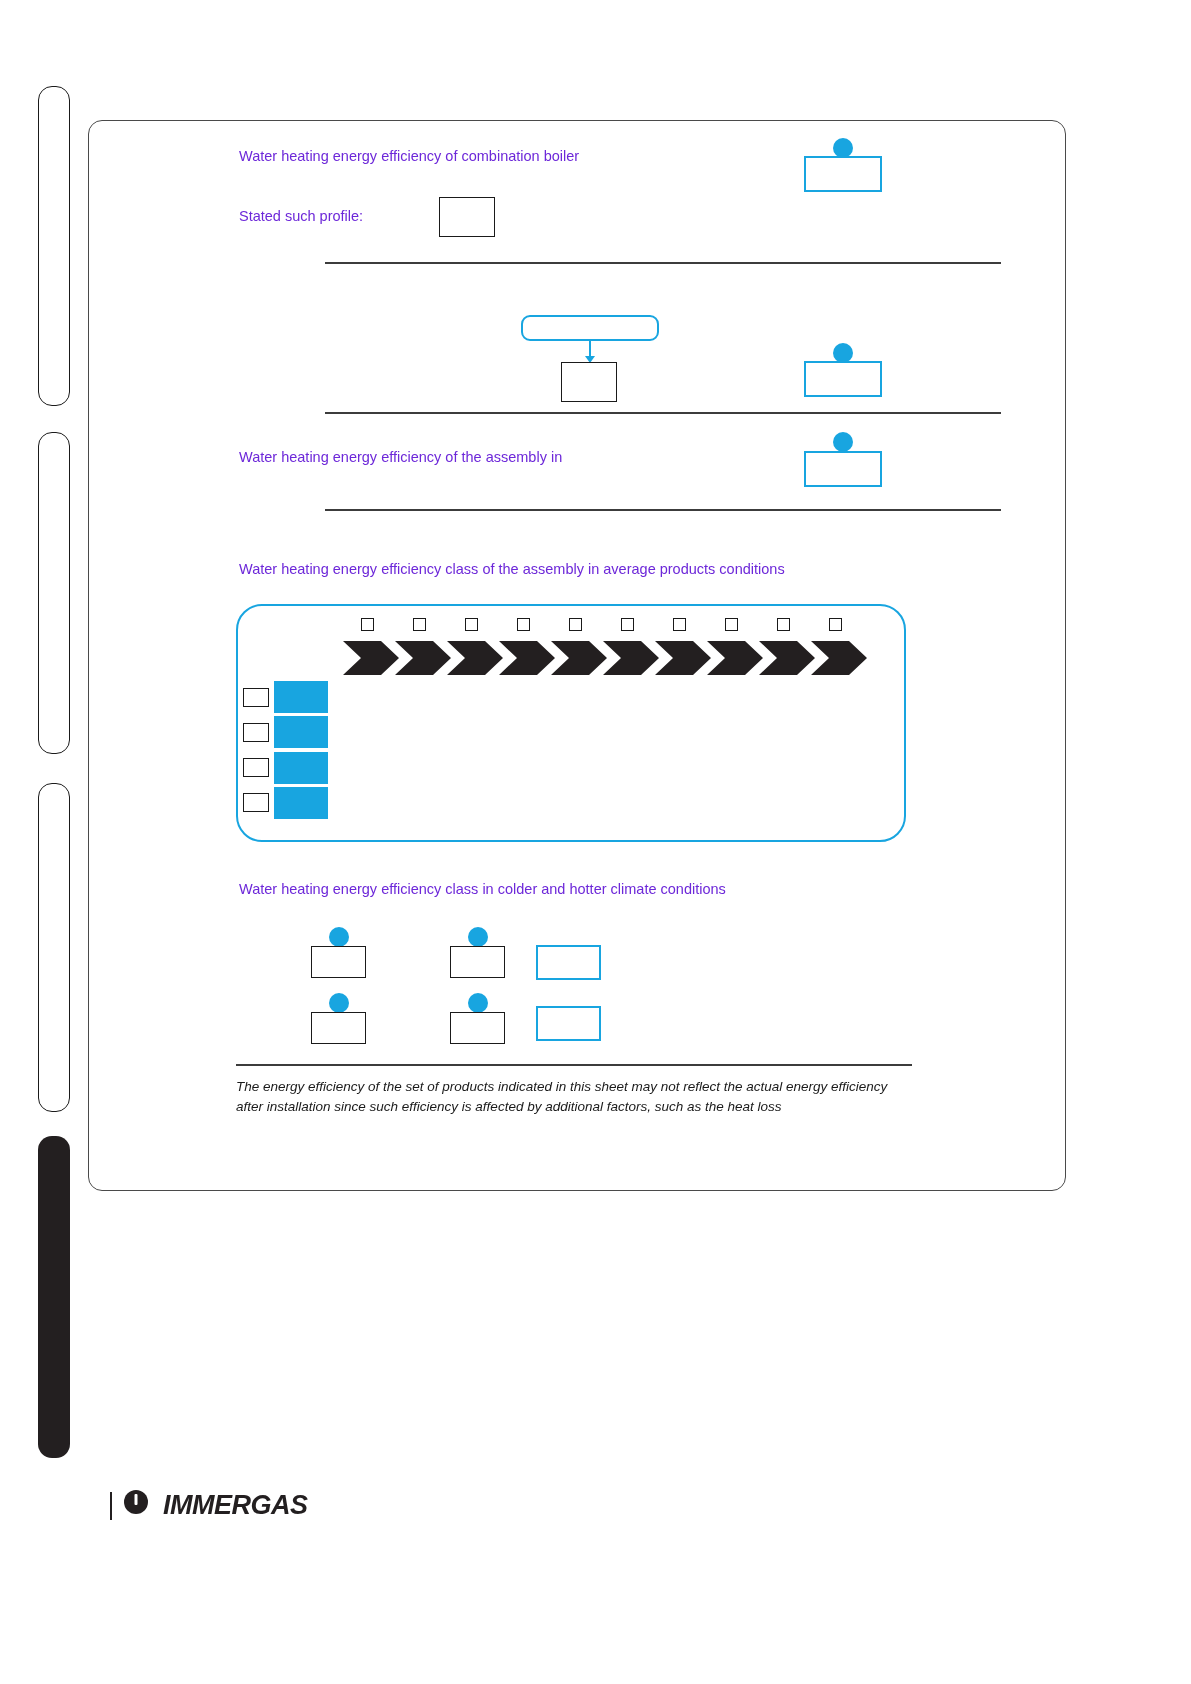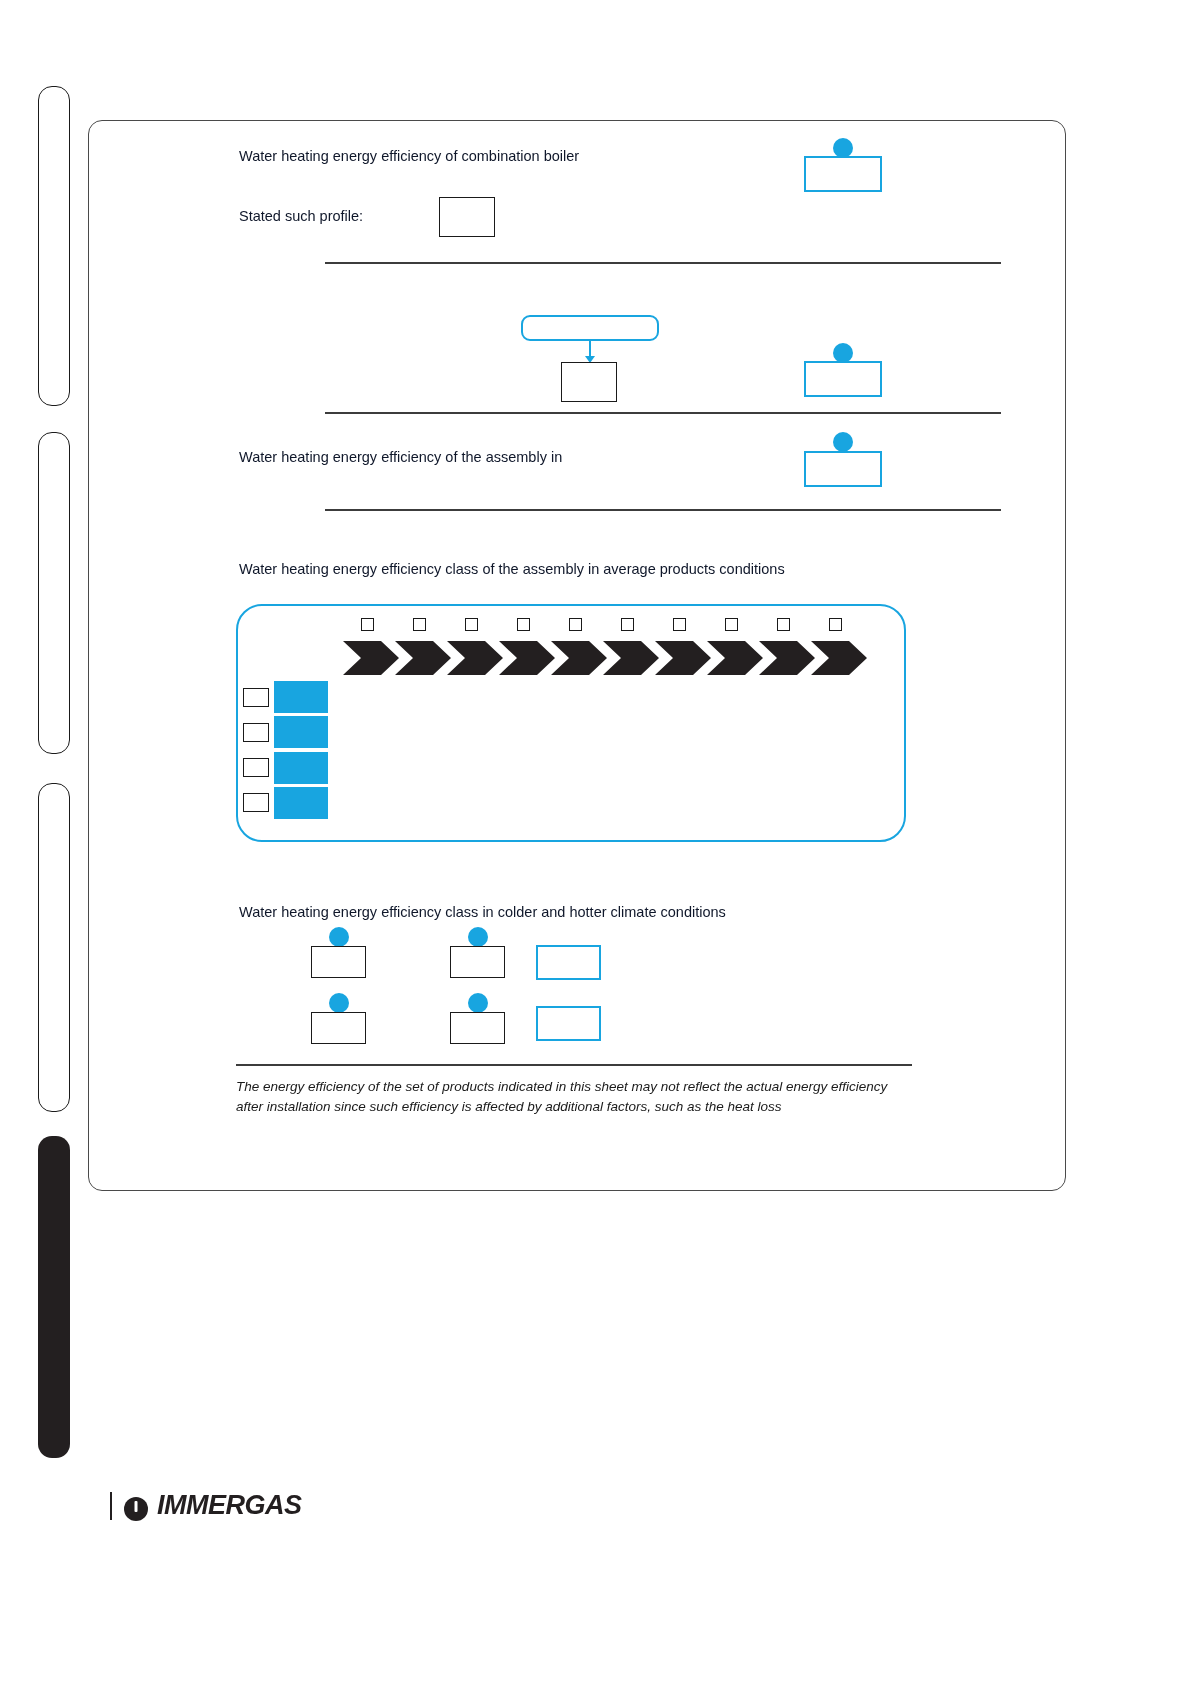--- a/index.html
+++ b/index.html
@@ -48,21 +48,21 @@
     height: 1071px;
     border: 1.5px solid #4a4a4a;
     border-radius: 14px;
     box-sizing: border-box;
     background: #ffffff;
   }
 
   .row-text {
     position: absolute;
     font-size: 14.5px;
-    color: #0f172a;
+    color: #6d28d9;
     white-space: nowrap;
   }
 
   
   .hr {
     position: absolute;
     height: 2px;
     background: #3c3c3c;
     left: 236px;
     width: 676px;
@@ -173,22 +173,22 @@
     align-items: center;
     gap: 12px;
   }
   .footer-rule {
     width: 2px;
     height: 28px;
     background: #231f20;
   }
   .brand {
     display: flex;
-    align-items: flex-end;
-    gap: 9px;
+    align-items: flex-start;
+    gap: 15px;
     font-size: 27px;
     font-weight: bold;
     font-style: italic;
     letter-spacing: -0.5px;
     color: #231f20;
   }
   .brand-mark {
     width: 24px;
     height: 24px;
     border-radius: 50%;
@@ -237,21 +237,21 @@
   <div class="hr" style="top:291px;"></div>
 
   <div class="row-text" style="left:150px; top:328px;">Water heating energy efficiency of the assembly in</div>
   <div class="dot" style="left:744px; top:311px;"></div>
   <div class="valbox" style="left:715px; top:330px; width:78px; height:36px;"></div>
 
   <div class="hr" style="top:388px;"></div>
 
   <div class="row-text" style="left:150px; top:440px;">Water heating energy efficiency class of the assembly in average products conditions</div>
 
-  <div class="row-text" style="left:150px; top:783px;">Water heating energy efficiency class in colder and hotter climate conditions</div>
+  <div class="row-text" style="left:150px; top:760px;">Water heating energy efficiency class in colder and hotter climate conditions</div>
 </div>
 
 <div class="scale-box"></div>
 
 <div class="tick-sq" style="left:361px; top:618px;"></div>
 <div class="tick-sq" style="left:413px; top:618px;"></div>
 <div class="tick-sq" style="left:465px; top:618px;"></div>
 <div class="tick-sq" style="left:517px; top:618px;"></div>
 <div class="tick-sq" style="left:569px; top:618px;"></div>
 <div class="tick-sq" style="left:621px; top:618px;"></div>

